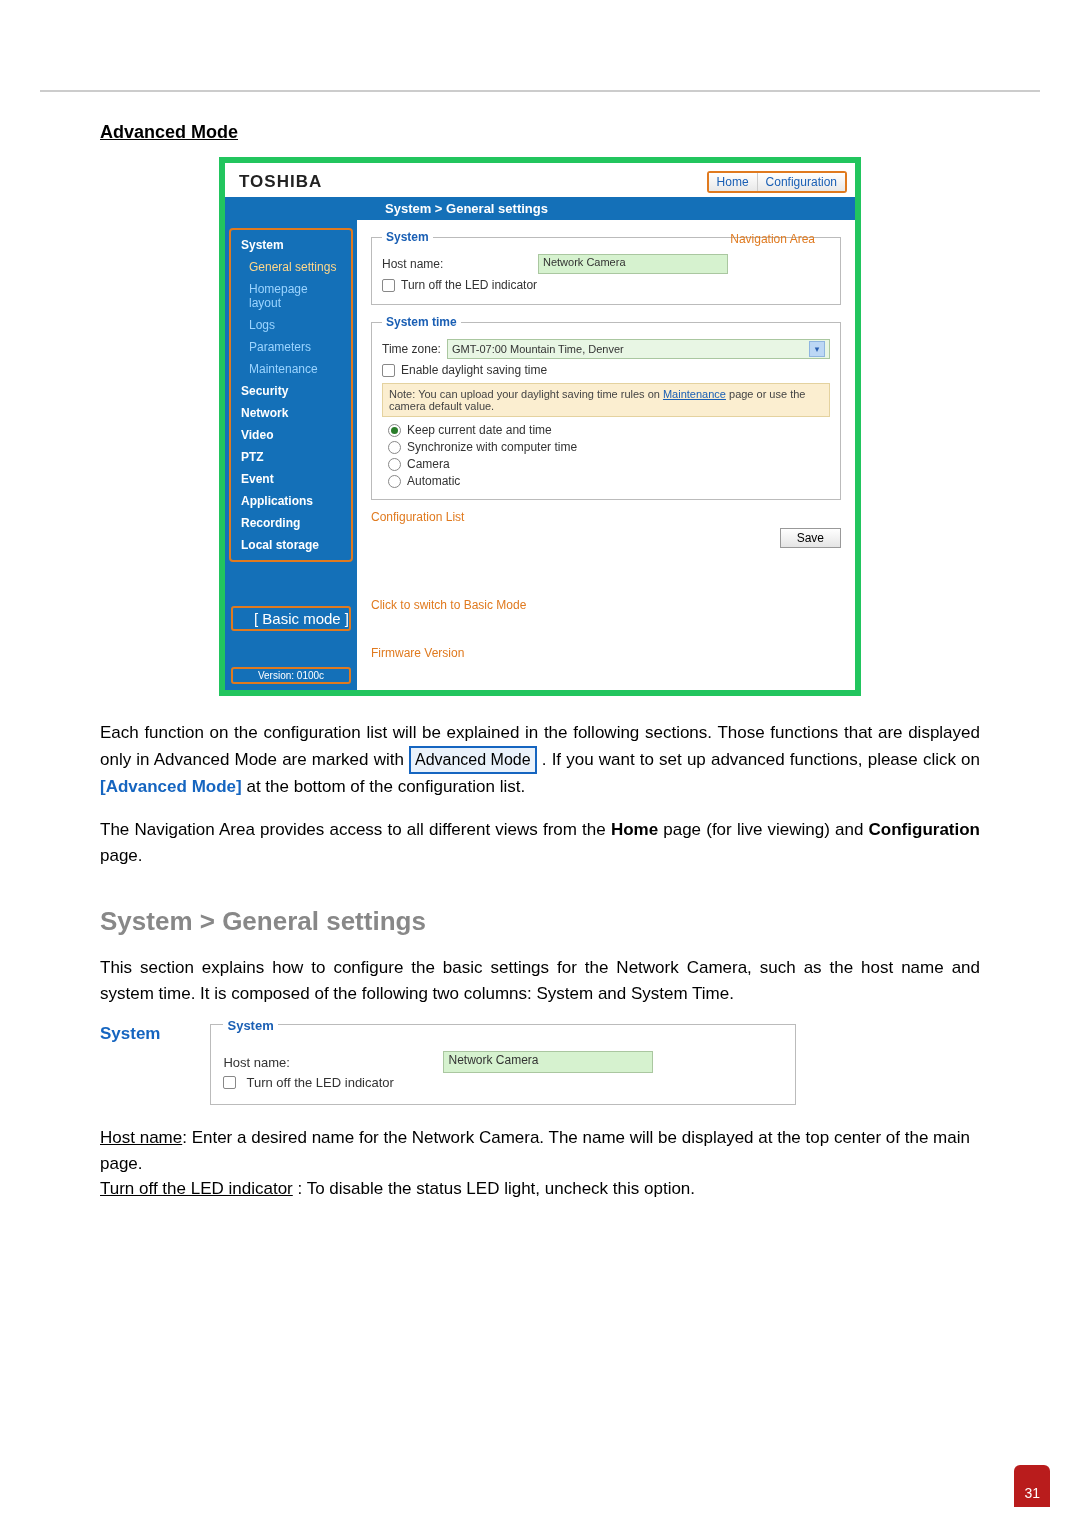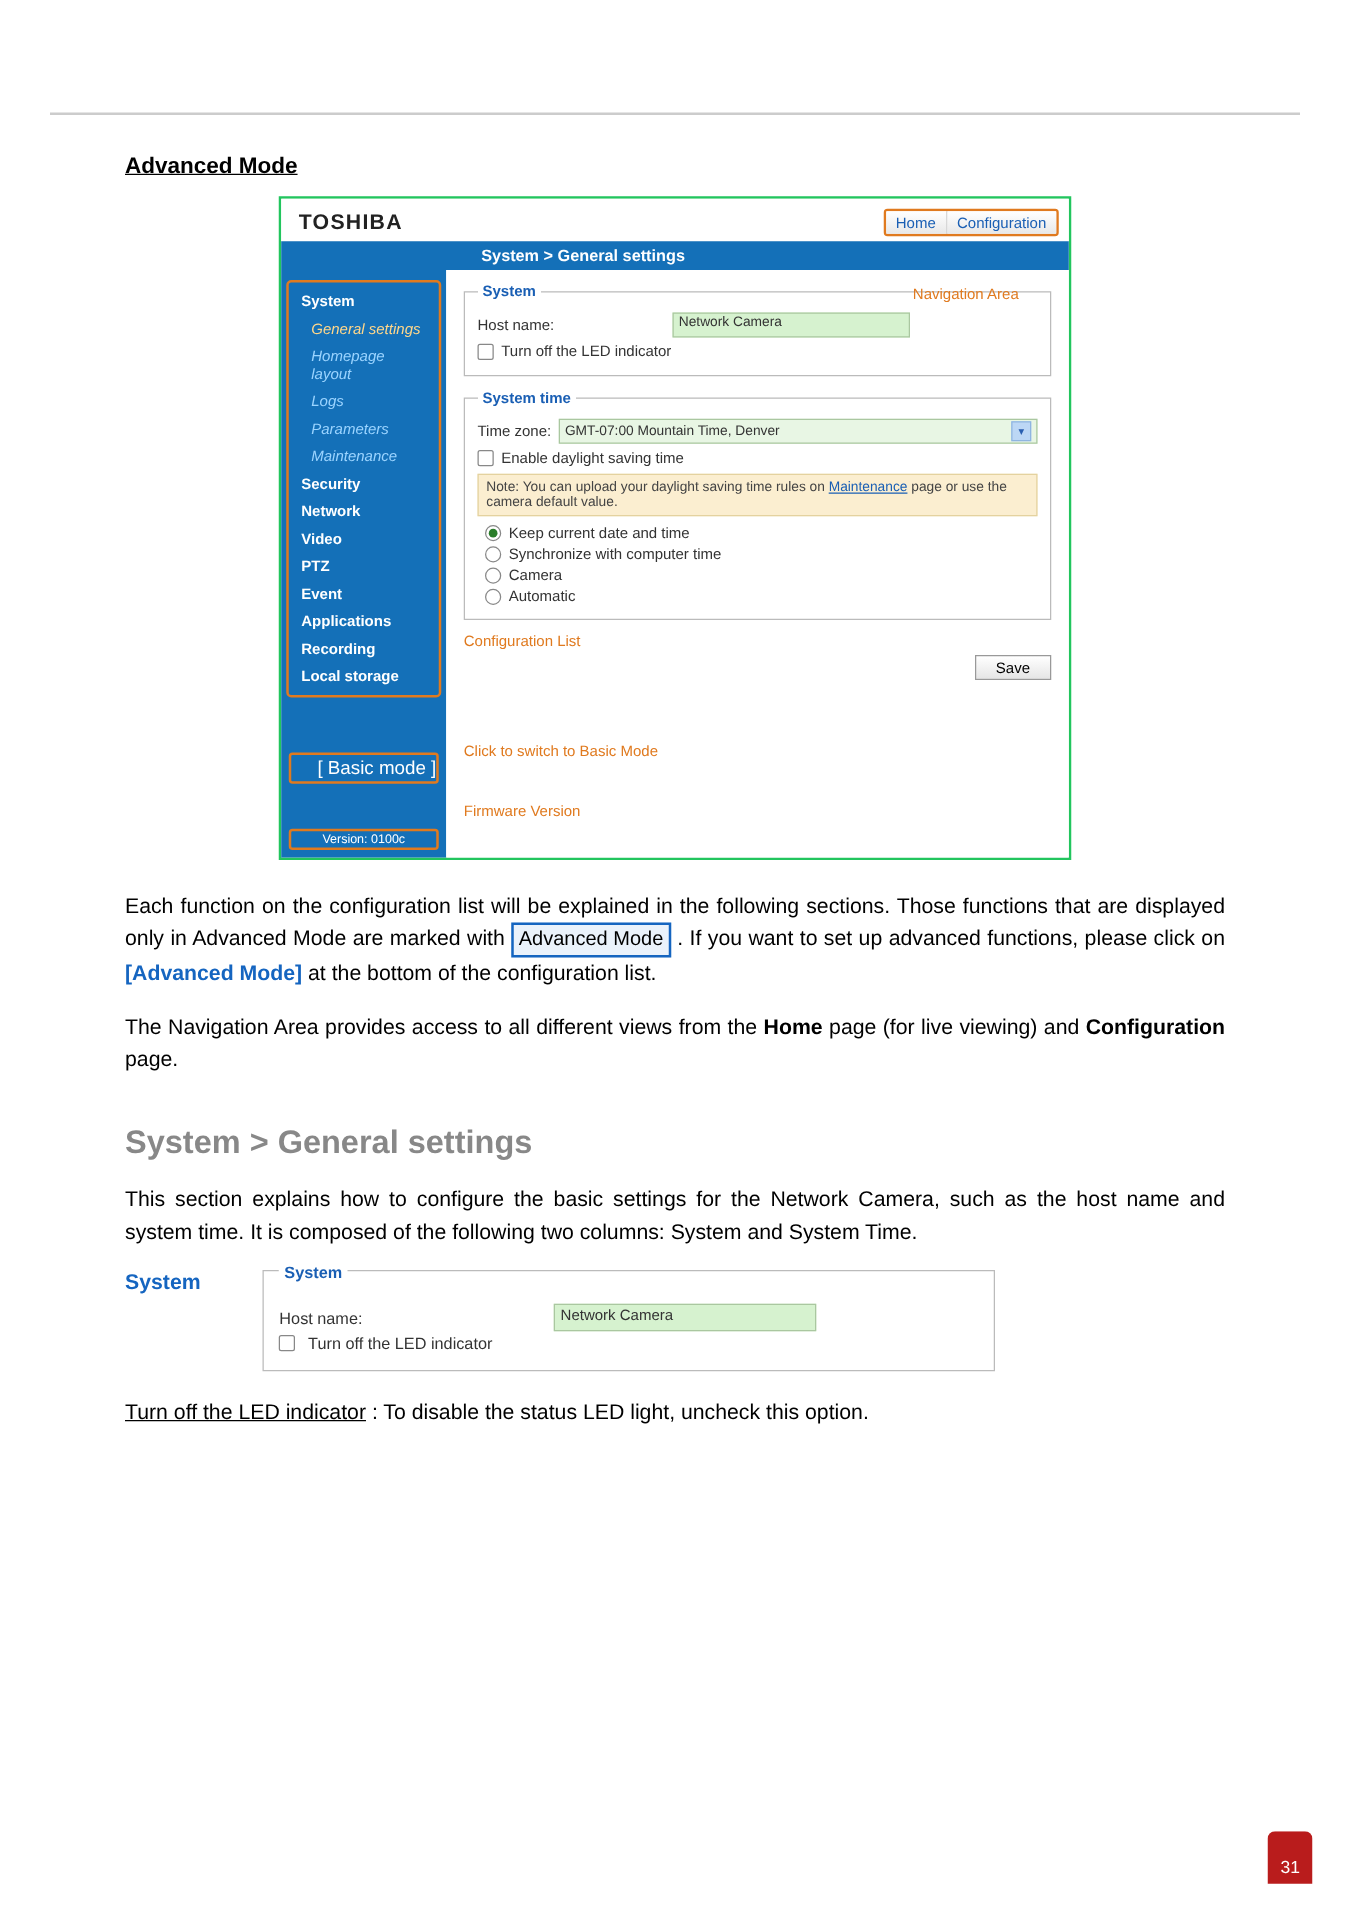--- a/index.html
+++ b/index.html
@@ -27,21 +27,21 @@
   .adv-mode-title {
     font-weight: bold;
     text-decoration: underline;
     font-size: 18px;
     margin-bottom: 14px;
   }
   
   .admin-box {
     width: 630px;
     margin: 0 auto 24px auto;
-    border: 2px solid #22c55e;
+    border: 6px solid #22c55e;
     background: #fff;
   }
   .admin-top {
     display: flex;
     align-items: center;
     justify-content: space-between;
     padding: 8px 8px 4px 14px;
     background: #fff;
   }
   .brand {
@@ -87,21 +87,21 @@
   .sb-highlight {
     border: 2px solid #e07a1f;
     border-radius: 4px;
     padding: 4px 0;
     margin: 0 4px 6px 4px;
   }
   .sb-item, .sb-sub {
     padding: 4px 10px;
   }
   .sb-item { font-weight: bold; color:#fff; }
-  .sb-sub { color:#9bd4ff; padding-left: 18px; font-style: italic; }
+  .sb-sub { color:#9bd4ff; padding-left: 18px; }
   .sb-sub.active { color:#ffd78b; }
   .sb-spacer { flex:1; }
   .sb-mode {
     margin: 0 6px 6px 6px;
     border: 2px solid #e07a1f;
     border-radius: 3px;
     color:#fff;
     font-size:15px;
     text-align:right;
     padding:2px 0;
@@ -385,19 +385,22 @@
           <span class="txt2">Network Camera</span>
         </div>
         <div class="sys-row">
           <span class="chk-box"></span>
           <span>Turn off the LED indicator</span>
         </div>
       </div>
     </div>
 
     <div class="definition">
+      <span class="term">Host name</span><span>: Enter a desired name for the Network Camera. The name will be displayed at the top center of the main page.</span>
+    </div>
+    <div class="definition">
       <span class="term">Turn off the LED indicator</span><span> : To disable the status LED light, uncheck this option.</span>
     </div>
 
   </div>
 </div>
 
 <div class="page-num">31</div>
 
 </body></html>

